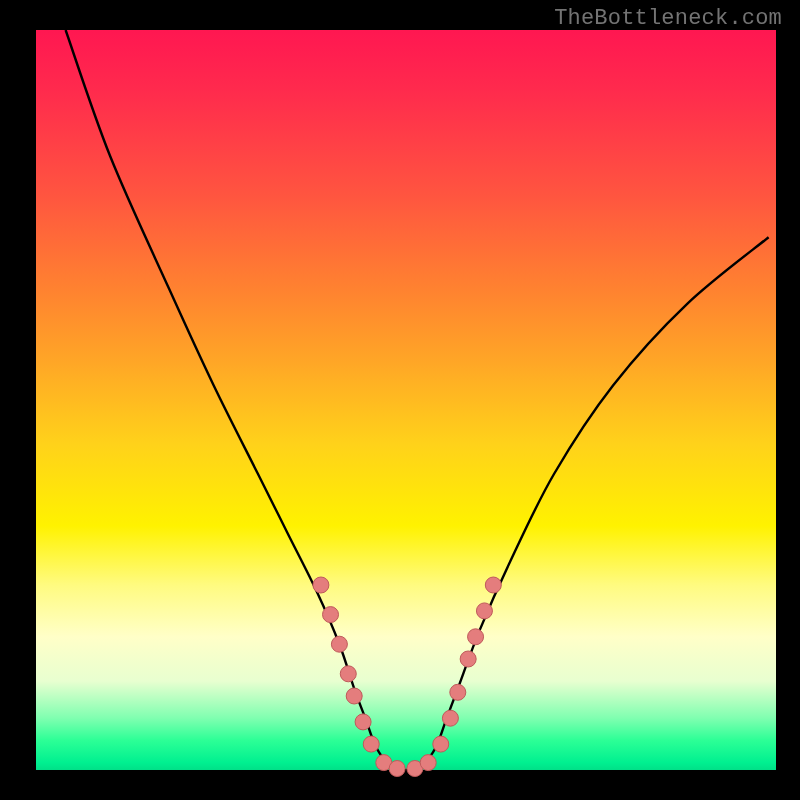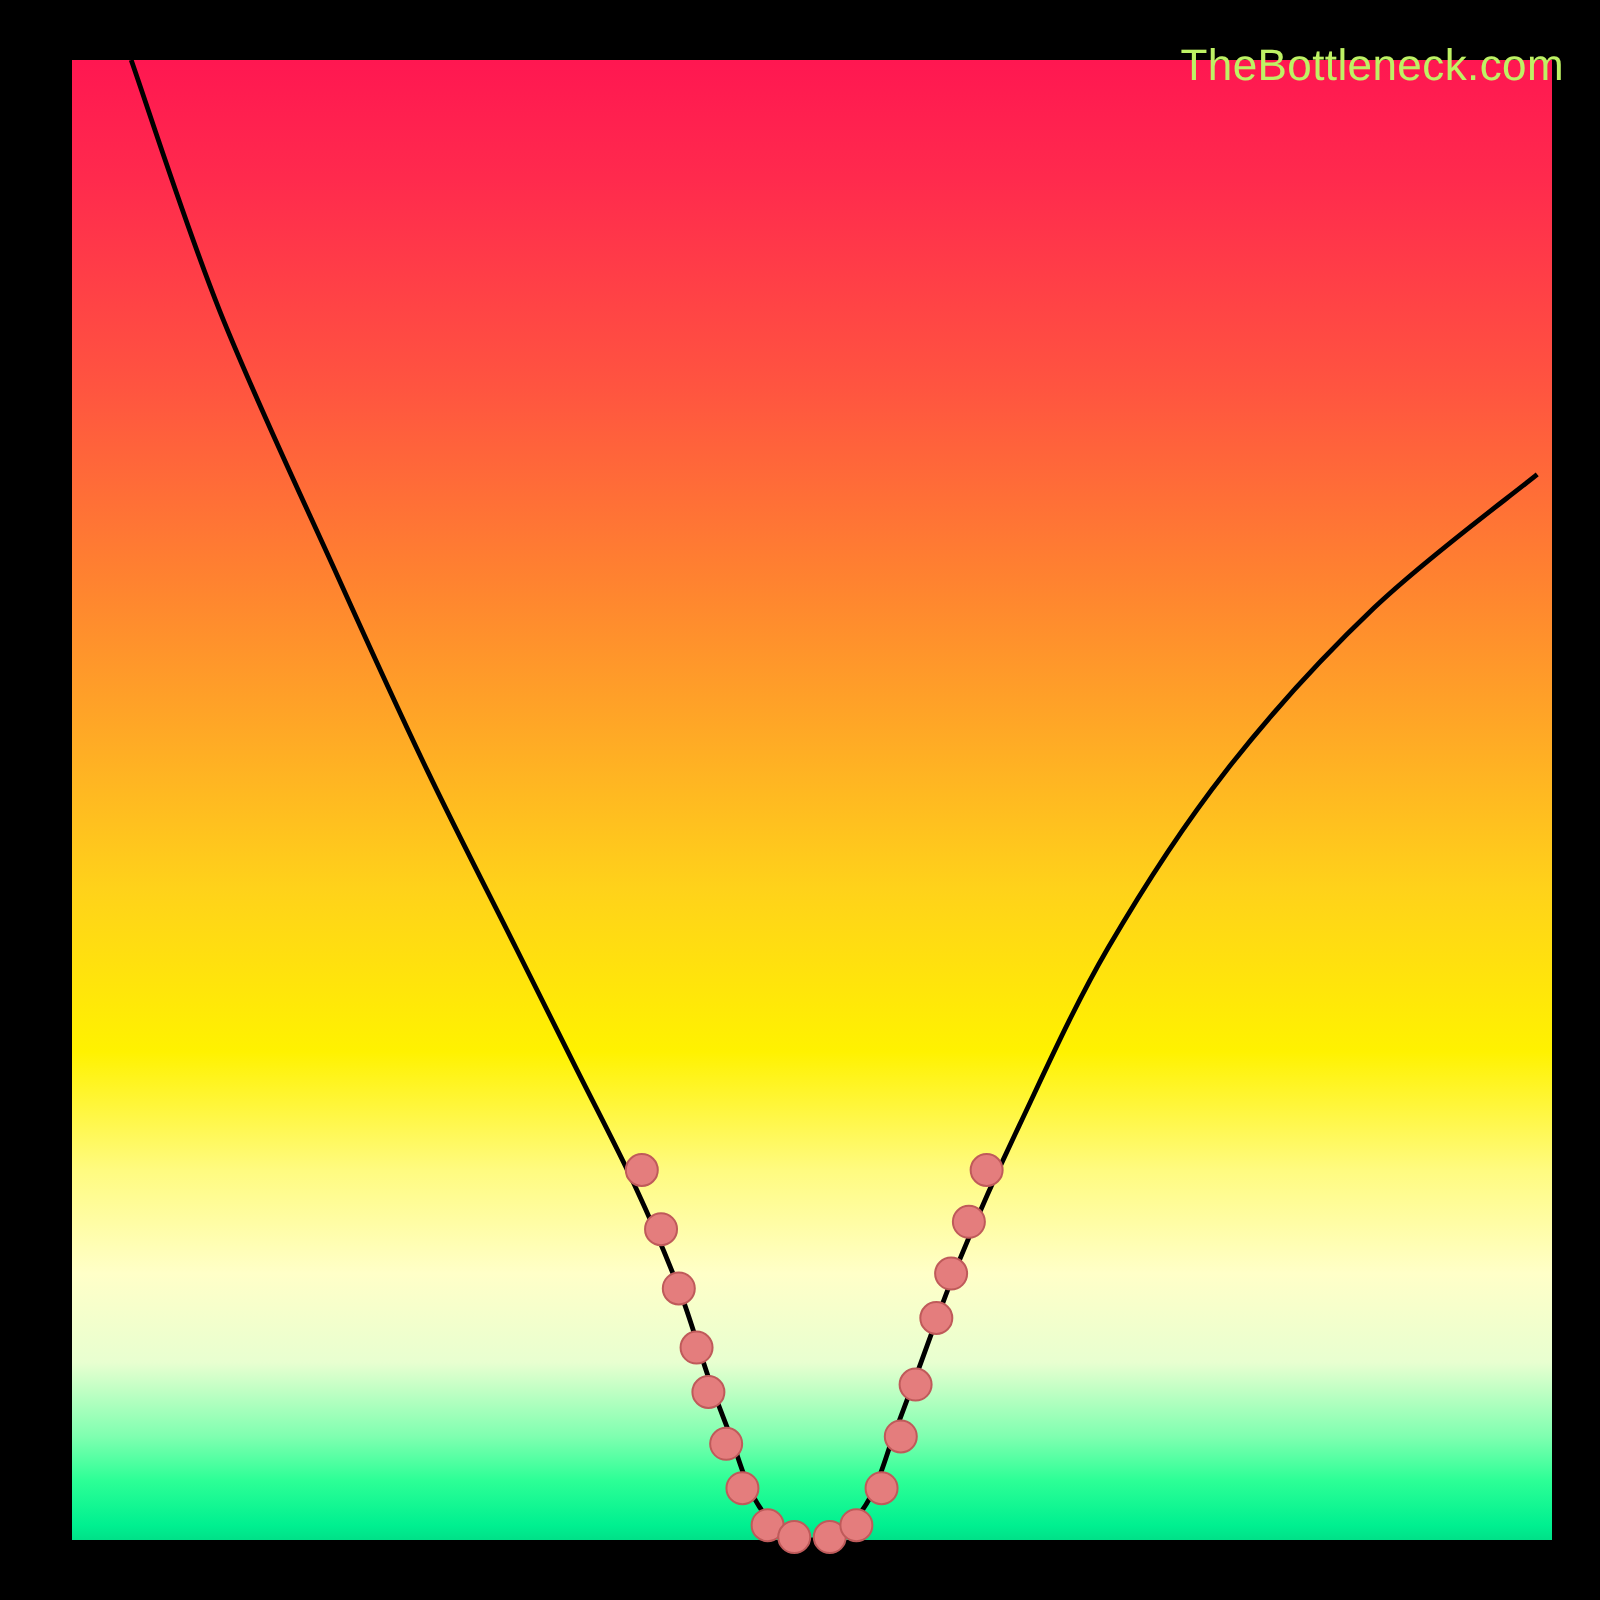--- a/index.html
+++ b/index.html
@@ -6,27 +6,28 @@
     margin: 0;
     padding: 0;
     width: 800px;
     height: 800px;
     background: #000;
     position: relative;
     font-family: Arial, sans-serif;
   }
   .watermark {
     position: absolute;
-    top: 20px;
+    top: 6px;
     right: 18px;
-    color: #bef264;
+    color: #737373;
     font-size: 22px;
     font-weight: 500;
     z-index: 10;
     letter-spacing: 0.2px;
+    font-family: Liberation Mono, monospace;
   }
   .plot-area {
     position: absolute;
     left: 36px;
     top: 30px;
     width: 740px;
     height: 740px;
     background: linear-gradient(to bottom,
       #ff1751 0%,
       #ff2a4d 8%,

